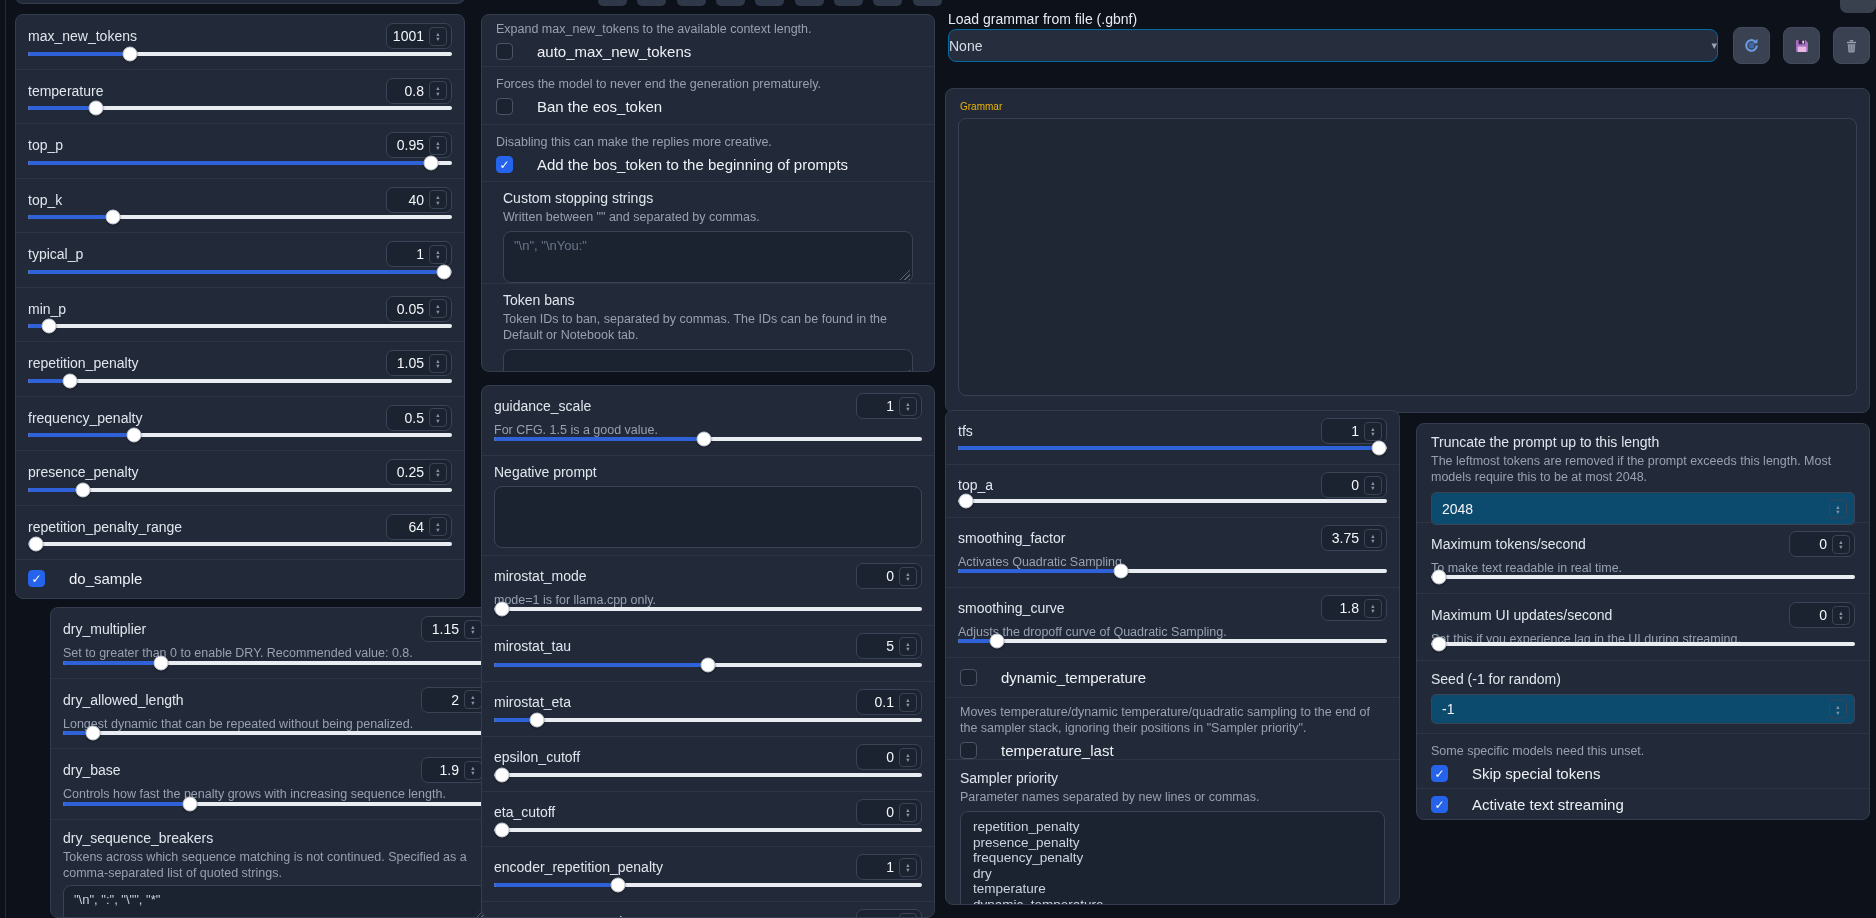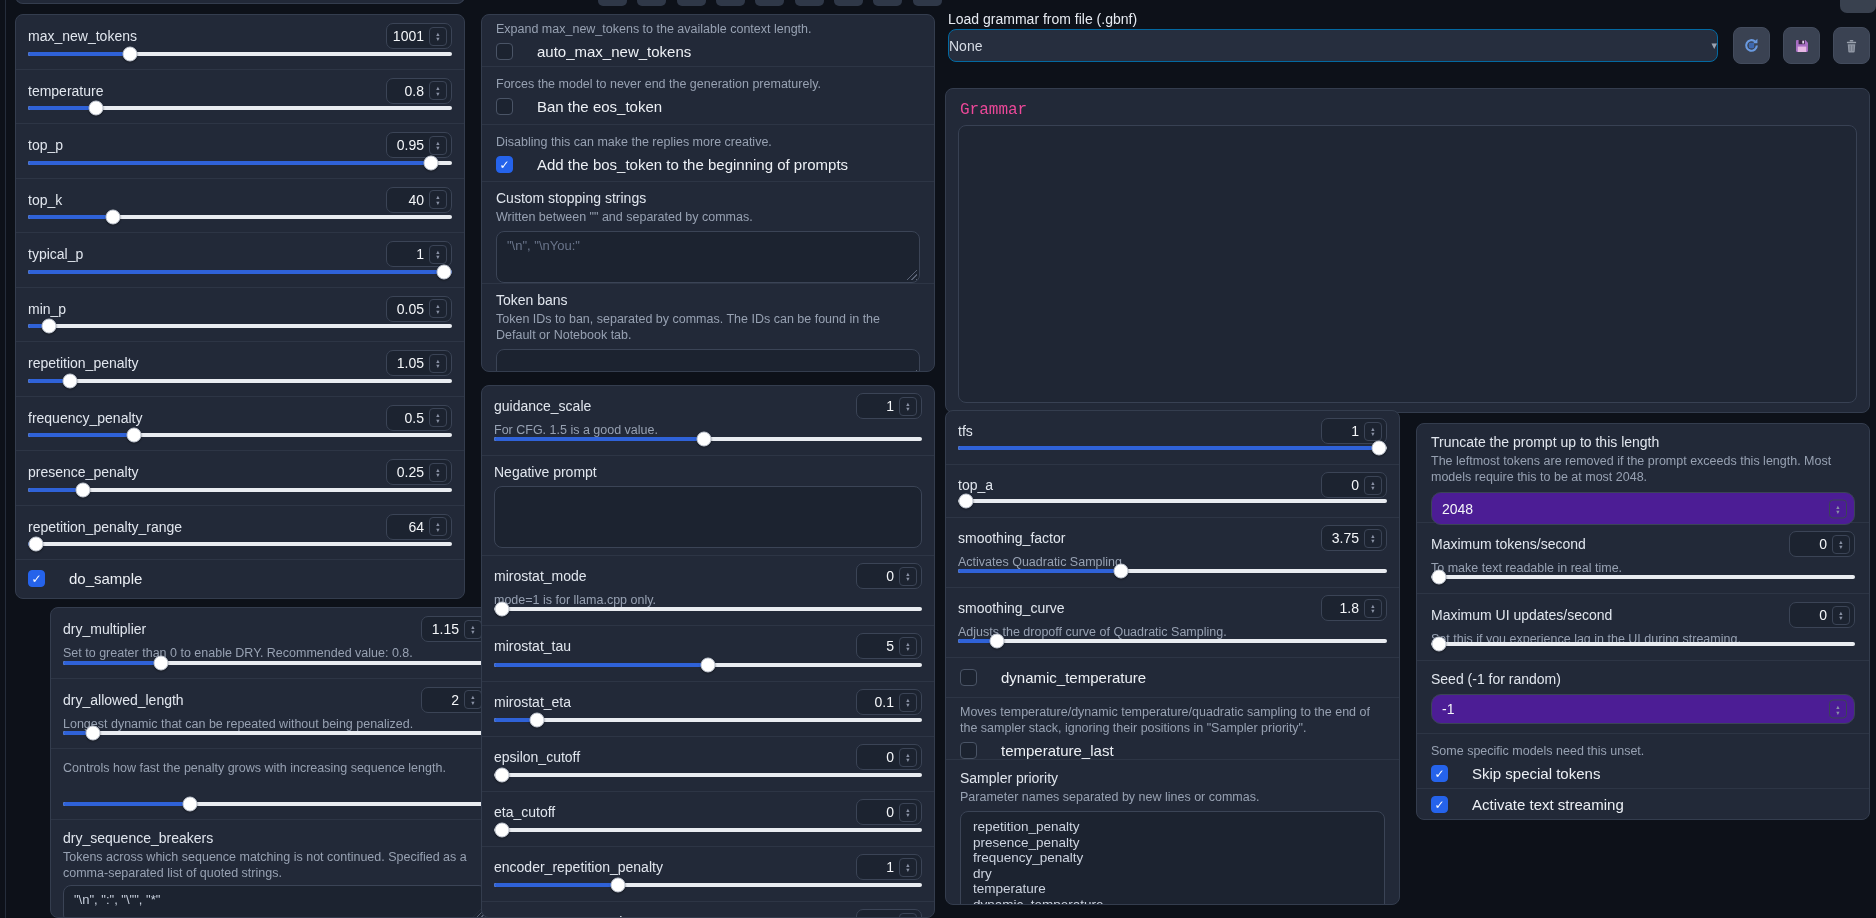--- a/index.html
+++ b/index.html
@@ -19,21 +19,21 @@
   .srow { position:relative; height:55px; padding:7px 12px 0; border-bottom:1px solid #2d3545; }
   .srow.desc { height:70px; }
   .noborder { border-bottom:none; }
   
   .num { display:inline-flex; align-items:center; justify-content:flex-end; gap:5px;
          width:66px; height:26px; background:#1c2330; border:1px solid #3b4456; border-radius:7px;
          padding:0 4px 0 8px; font-size:14px; color:#f4f6f9; flex:none; }
   .spin { width:18px; height:19px; border:1px solid #3b4456; border-radius:4px;
           display:flex; flex-direction:column; align-items:center; justify-content:center; flex:none; }
   .spin i { font-style:normal; display:block; font-size:6.5px; line-height:5.5px; color:#8a92a5; }
-  .wnum { position:relative; height:33px; background:#4c1d95; border:1px solid #3b4456; border-radius:10px;
+  .wnum { position:relative; height:33px; background:#0c4a6e; border:1px solid #3b4456; border-radius:5px;
           display:flex; align-items:center; padding:0 34px 0 10px; font-size:14px; color:#f4f6f9; }
   .wnum .spin { position:absolute; right:7px; top:50%; transform:translateY(-50%); }
   
   .track { position:absolute; left:12px; right:12px; bottom:13px; height:4px; background:#e9ecf1; border-radius:3px; }
   .srow .track, .srow.desc .track { bottom:14px; }
   .fill { position:absolute; left:0; top:0; height:100%; background:#2f62d8; border-radius:3px; }
   .thumb { position:absolute; top:50%; width:15px; height:15px; background:#fff; border:1px solid #c3c9d4;
            border-radius:50%; transform:translate(-50%,-50%); box-shadow:0 1px 2px rgba(0,0,0,.4); }
   
   .check { display:flex; align-items:center; gap:24px; cursor:pointer; }
@@ -45,36 +45,36 @@
   
   .ta { position:relative; background:#1c2330; border:1px solid #3b4456; border-radius:8px;
         color:#c6cedb; font-size:13px; padding:6px 10px; overflow:hidden; }
   .ta .ph { color:#69748a; }
   .pre { white-space:pre-line; font-size:13.5px; line-height:15.5px; padding:7px 12px; color:#ccd3df; }
   .resize { position:absolute; right:2px; bottom:2px; width:13px; height:13px;
             background:repeating-linear-gradient(135deg, transparent 0 2px, #5a6375 2px 3px);
             clip-path:polygon(100% 0, 100% 100%, 0 100%); }
   .cblock { padding:6px 14px 0; border-bottom:1px solid #2d3545; }
   .cblock .check { margin-top:6px; }
-  .tblock { padding:8px 14px 0; border-bottom:1px solid #2d3545; }
+  .tblock { padding:8px 21px 0; border-bottom:1px solid #2d3545; }
   
   .dd { position:absolute; left:948px; top:29px; width:770px; height:33px; background:#262e3e;
         border:1px solid #0369a1; border-radius:8px; display:flex; align-items:center;
         justify-content:space-between; padding:0 0; font-size:14px; color:#d6dbe4; cursor:pointer; }
   .caret { color:#9aa3b2; font-size:11px; }
   .ibtn { position:absolute; top:27px; width:37px; height:37px; background:#3a4252; border:1px solid #434c5d;
           border-radius:8px; display:flex; align-items:center; justify-content:center; cursor:pointer; }
   
   .fragcard { position:absolute; left:15px; top:-4px; width:450px; height:8px; background:#222938;
               border:1px solid #343d4e; border-radius:0 0 8px 8px; }
   .fragbtn { position:absolute; top:-2px; height:8px; width:29px; background:#2f3848; border-radius:0 0 5px 5px; }
   .fragbtn2 { position:absolute; top:0; left:1840px; height:13px; width:36px; background:#39414f; border-radius:0 0 7px 7px; }
   .vline { position:absolute; left:5px; top:0; width:1px; height:918px; background:#252d3b; }
   .toplabel { position:absolute; left:948px; top:11px; font-size:14px; color:#e6eaf1; }
-  .gram-label { padding:12px 14px 6px; font-size:16px; color:#ec4899;font-family:Liberation Mono, monospace; }
+  .gram-label { padding:12px 14px 6px; font-size:10px; color:#eab308; }
   .gram-ta { margin:0 12px; height:278px; background:#1f2634; border:1px solid #384153; border-radius:8px; }
 </style>
 </head>
 <body>
 
 <div class="vline"></div>
 <div class="fragcard"></div>
 <div class="fragbtn" style="left:598px"></div>
 <div class="fragbtn" style="left:637px"></div>
 <div class="fragbtn" style="left:677px"></div>
@@ -284,20 +284,30 @@
           </span>
         </span>
       </div>
     <div class="info">Longest dynamic that can be repeated without being penalized.</div>
     <div class="track">
         <div class="fill" style="width: 7%;"></div>
         <div class="thumb" style="left: clamp(8px, 7%, 100% - 8px);"></div>
       </div>
   </div>
   <div class="drow">
+    <div class="head">
+        <span class="lbl">dry_base</span>
+        <span class="num">
+          <span class="nval">1.9</span>
+          <span class="spin">
+            <i>▴</i>
+            <i>▾</i>
+          </span>
+        </span>
+      </div>
     <div class="info">Controls how fast the penalty grows with increasing sequence length.</div>
     <div class="track">
         <div class="fill" style="width: 30%;"></div>
         <div class="thumb" style="left: clamp(8px, 30%, 100% - 8px);"></div>
       </div>
   </div>
   <div class="noborder" style="padding:10px 12px 0;">
     <div class="lbl">dry_sequence_breakers</div>
     <div class="info">Tokens across which sequence matching is not continued. Specified as a comma-separated list of quoted strings.</div>
     <div class="ta" style="height:38px; margin-top:4px;"><span>"\n", ":", "\"", "*"</span><span class="resize"></span></div>

